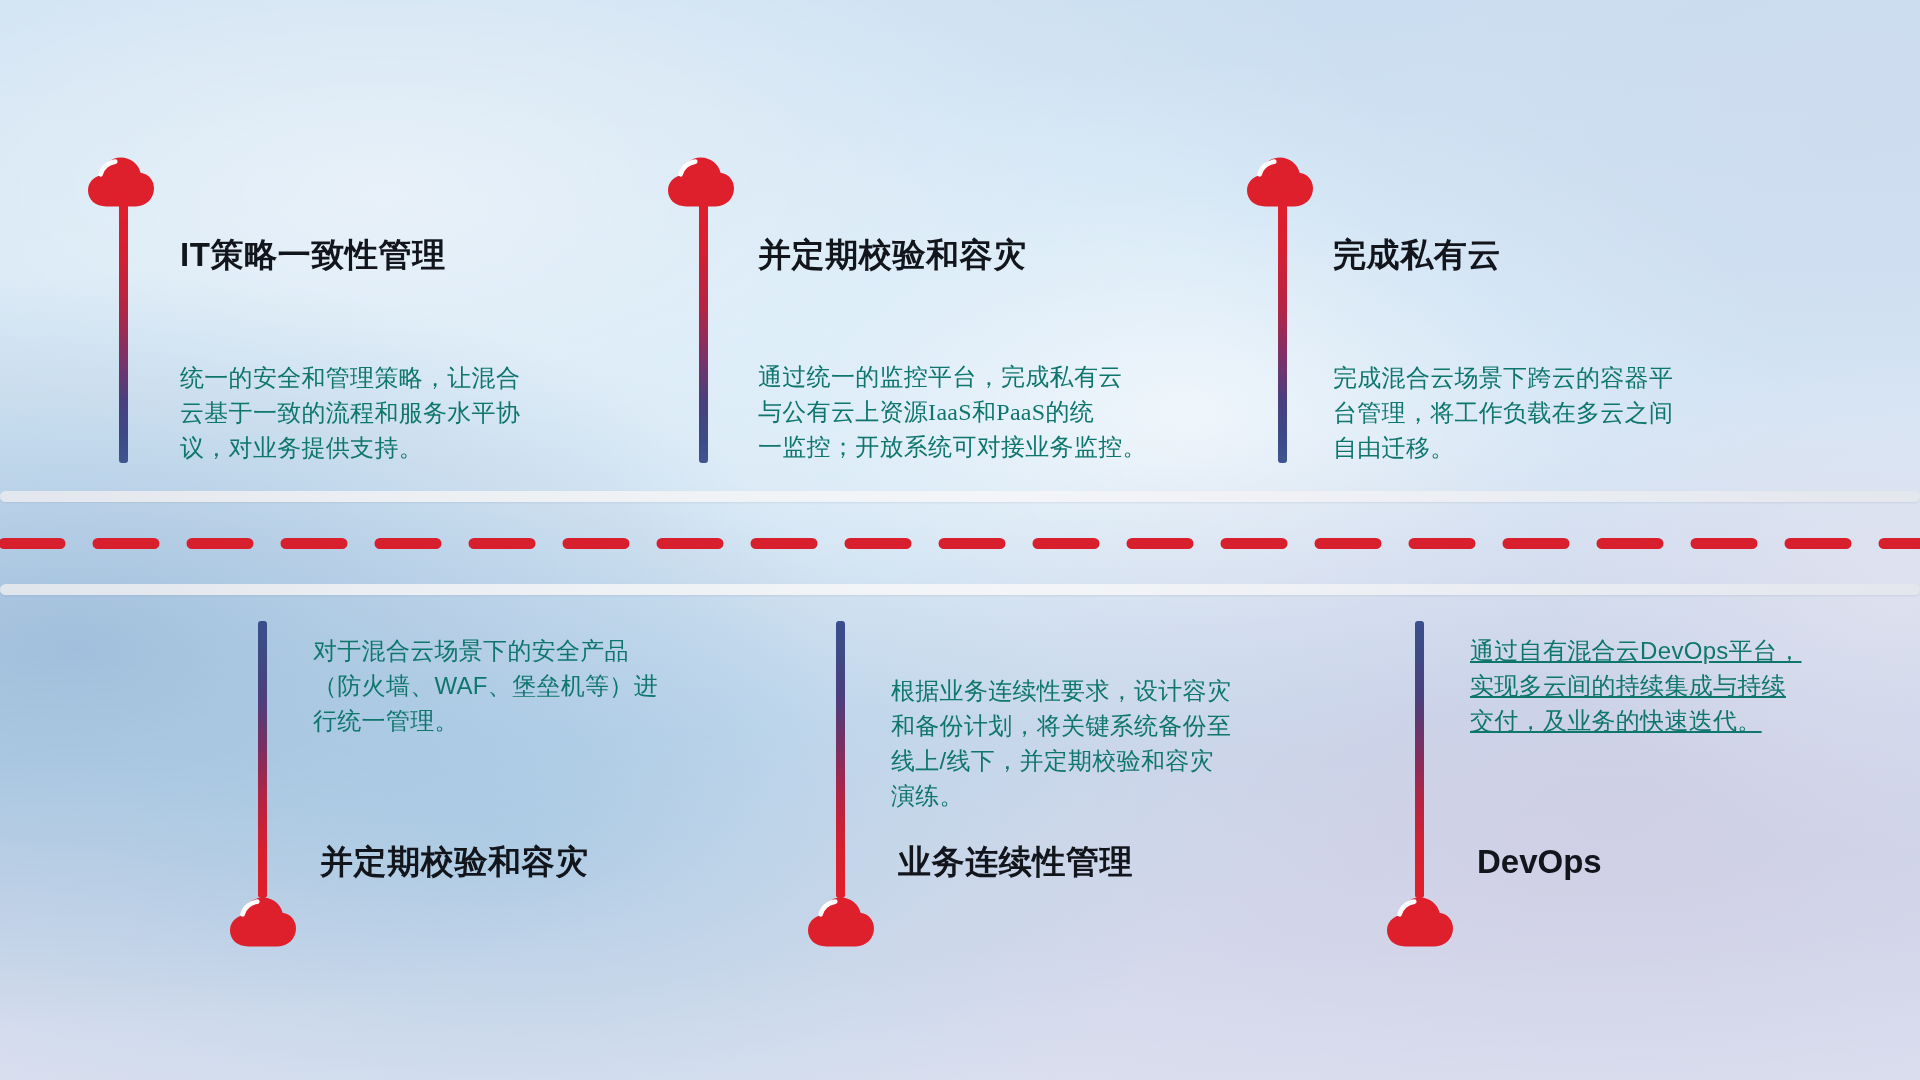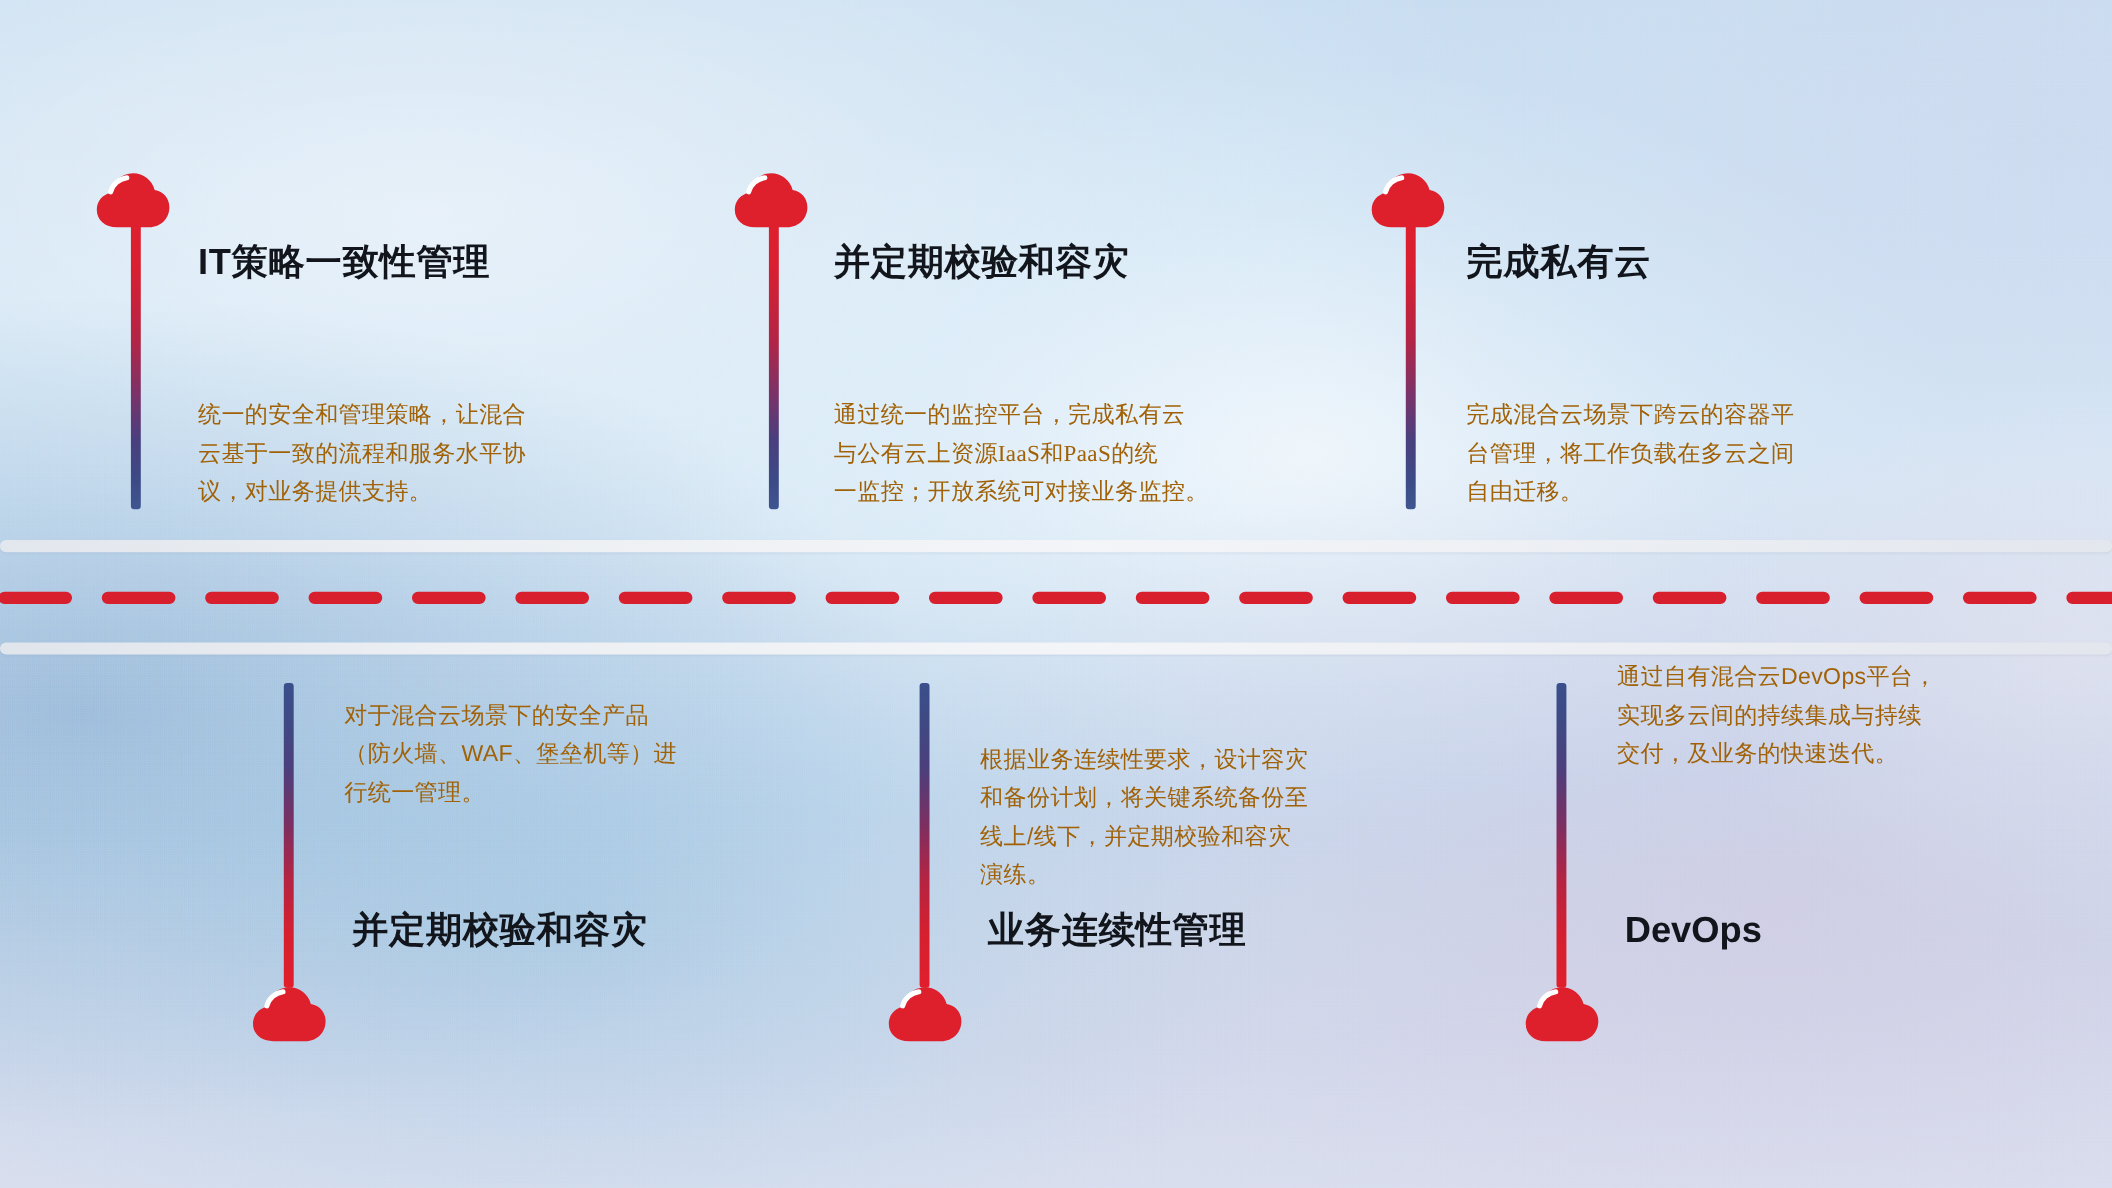--- a/index.html
+++ b/index.html
@@ -148,27 +148,28 @@
   }
 
   .title {
     position:absolute;
     color:#12161c;
     font-size:33px;
     font-weight:700;
     letter-spacing:0.6px;
     white-space:nowrap;
     line-height:1.1;
+    margin-top:17px;
   }
   .title-latin { letter-spacing:0px; font-weight:600; }
 
   .body-text {
     position:absolute;
-    color:#a16207;
-    font-size:21px;
+    color:#0f766e;
+    font-size:24px;
     line-height:35px;
     letter-spacing:0.3px;
     white-space:pre-line;
     width:400px;
   }
 </style>
 </head>
 <body>
 
 <div id="stage">
@@ -266,19 +267,19 @@
   </div>
 
   <div class="node">
     <div class="stem stem-bottom" style="left:1415px; top:621px; height:277px;"></div>
     <div class="cloud" style="left:1385px; top:896px;">
       <svg viewBox="0 0 70 52" xmlns="http://www.w3.org/2000/svg">
         <path d="M20.5 50.5 C9.2 50.5 2 43.8 2 34.6 C2 26.9 7.4 20.8 14.9 19.3 C16.1 9.2 24.6 1.5 35.0 1.5 C44.4 1.5 52.4 7.9 54.6 16.7 C62.6 17.9 68 24.3 68 32.3 C68 42.4 60.2 50.5 49.6 50.5 Z" fill="#de1f2c"></path>
         <path d="M14.6 18.4 C16.4 11.6 22.2 6.6 29.3 5.6" fill="none" stroke="#ffffff" stroke-width="4.6" stroke-linecap="round"></path>
       </svg>
     </div>
-    <div class="body-text" style="left:1470px; top:598px; width:430px;">通过自有混合云DevOps平台，
+    <div class="body-text" style="left:1470px; top:633px; width:430px;text-decoration:underline;">通过自有混合云DevOps平台，
 实现多云间的持续集成与持续
 交付，及业务的快速迭代。</div>
     <div class="title title-latin" style="left:1477px; top:827px;">DevOps</div>
   </div>
 
 </div>
 
 </body></html>

